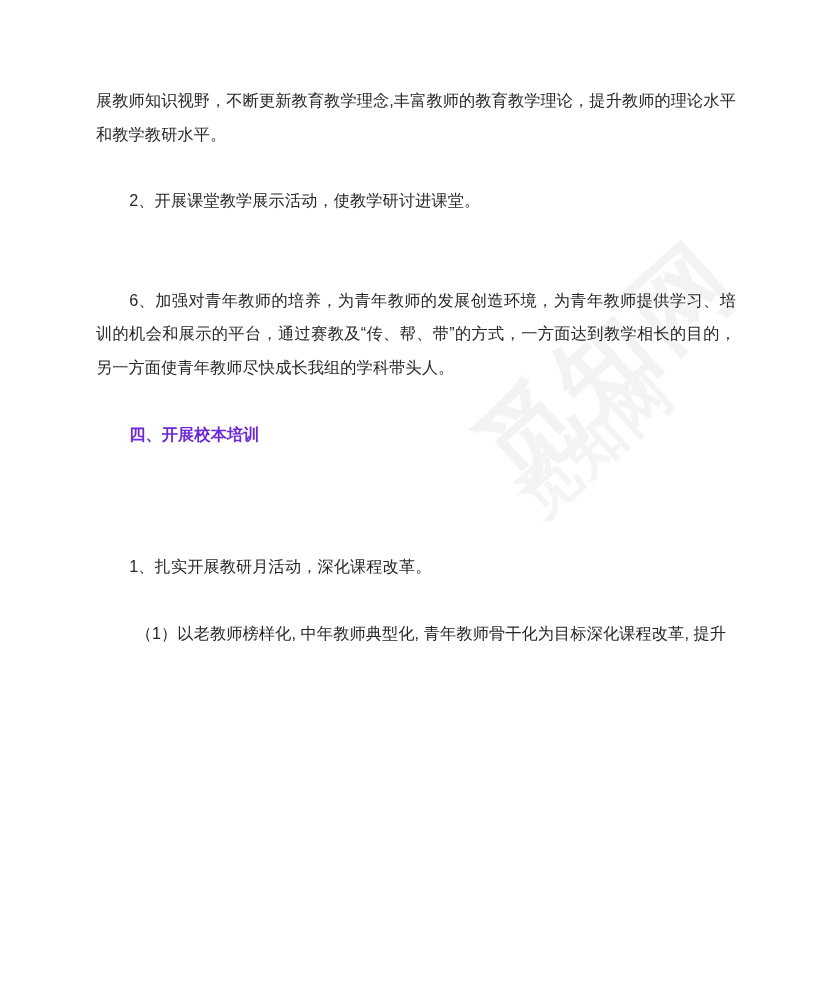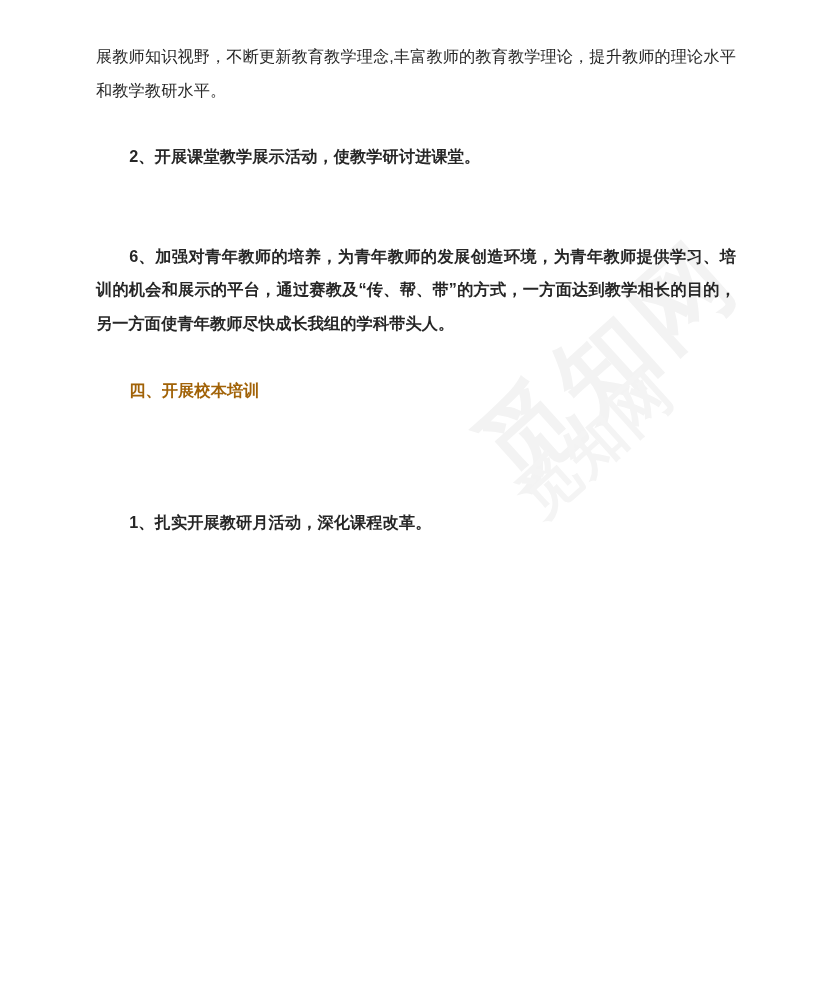--- a/index.html
+++ b/index.html
@@ -75,36 +75,35 @@
     font-size: 16.2px;
     line-height: 33.6px;
     color: #262626;
     text-align: justify;
     text-justify: inter-ideograph;
     letter-spacing: 0.1px;
     word-break: break-all;
   }
   p.indent {
     text-indent: 2.05em;
-    font-weight: bold;
   }
   p.indent-wide {
     text-indent: 2.45em;
   }
   p.heading {
     font-weight: 700;
     text-indent: 2.05em;
-    color: #a16207;
+    color: #6d28d9;
   }
 
   
   .gap-a { height: 33px; }
   .gap-b { height: 33px; }
 
-  .first-para { padding-top: 40px; }
+  .first-para { padding-top: 84px; }
 </style>
 </head>
 <body>
 
 <div id="page">
 
   <div id="watermark-layer">
     <div class="wm wm-a">觅知网</div>
     <div class="wm wm-b">觅知网</div>
   </div>
@@ -133,15 +132,16 @@
 
     <div class="gap-a"></div>
 
 
     <div class="gap-a"></div>
 
     <p class="para indent">1、扎实开展教研月活动，深化课程改革。</p>
 
     <div class="gap-a"></div>
 
+    <p class="para indent-wide">（1）以老教师榜样化, 中年教师典型化, 青年教师骨干化为目标深化课程改革, 提升</p>
 
   </div>
 </div>
 
 </body></html>

